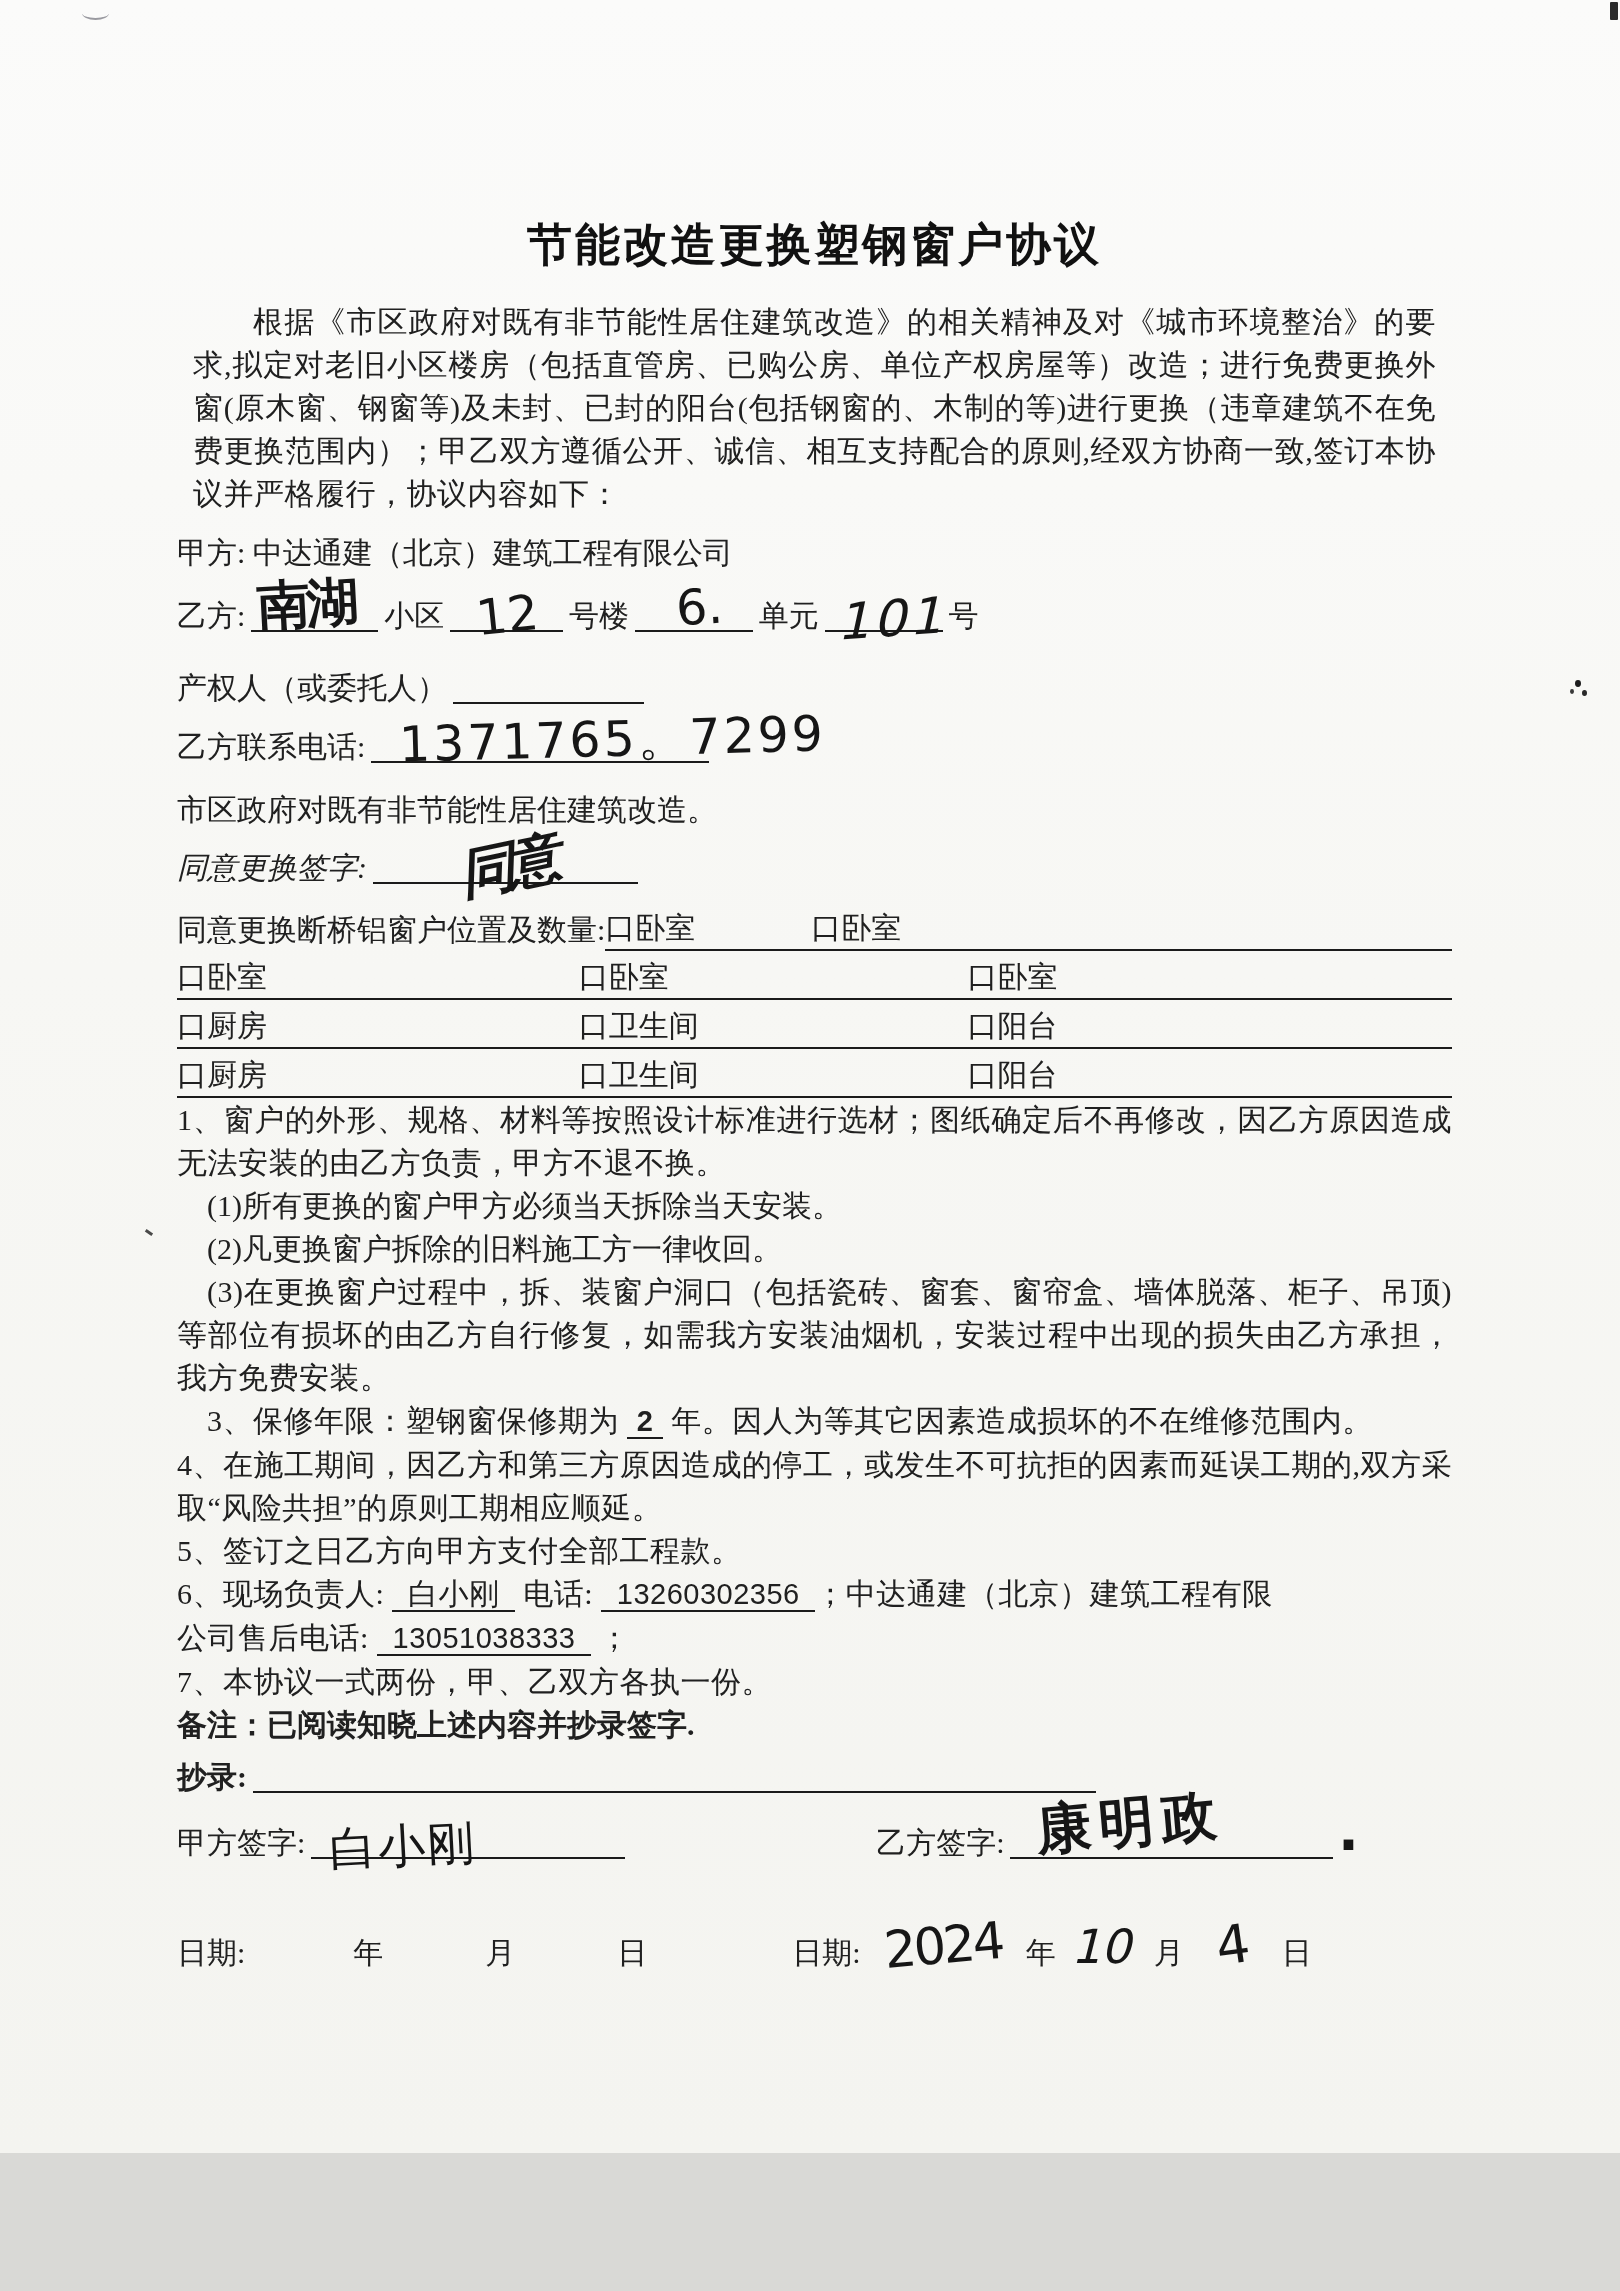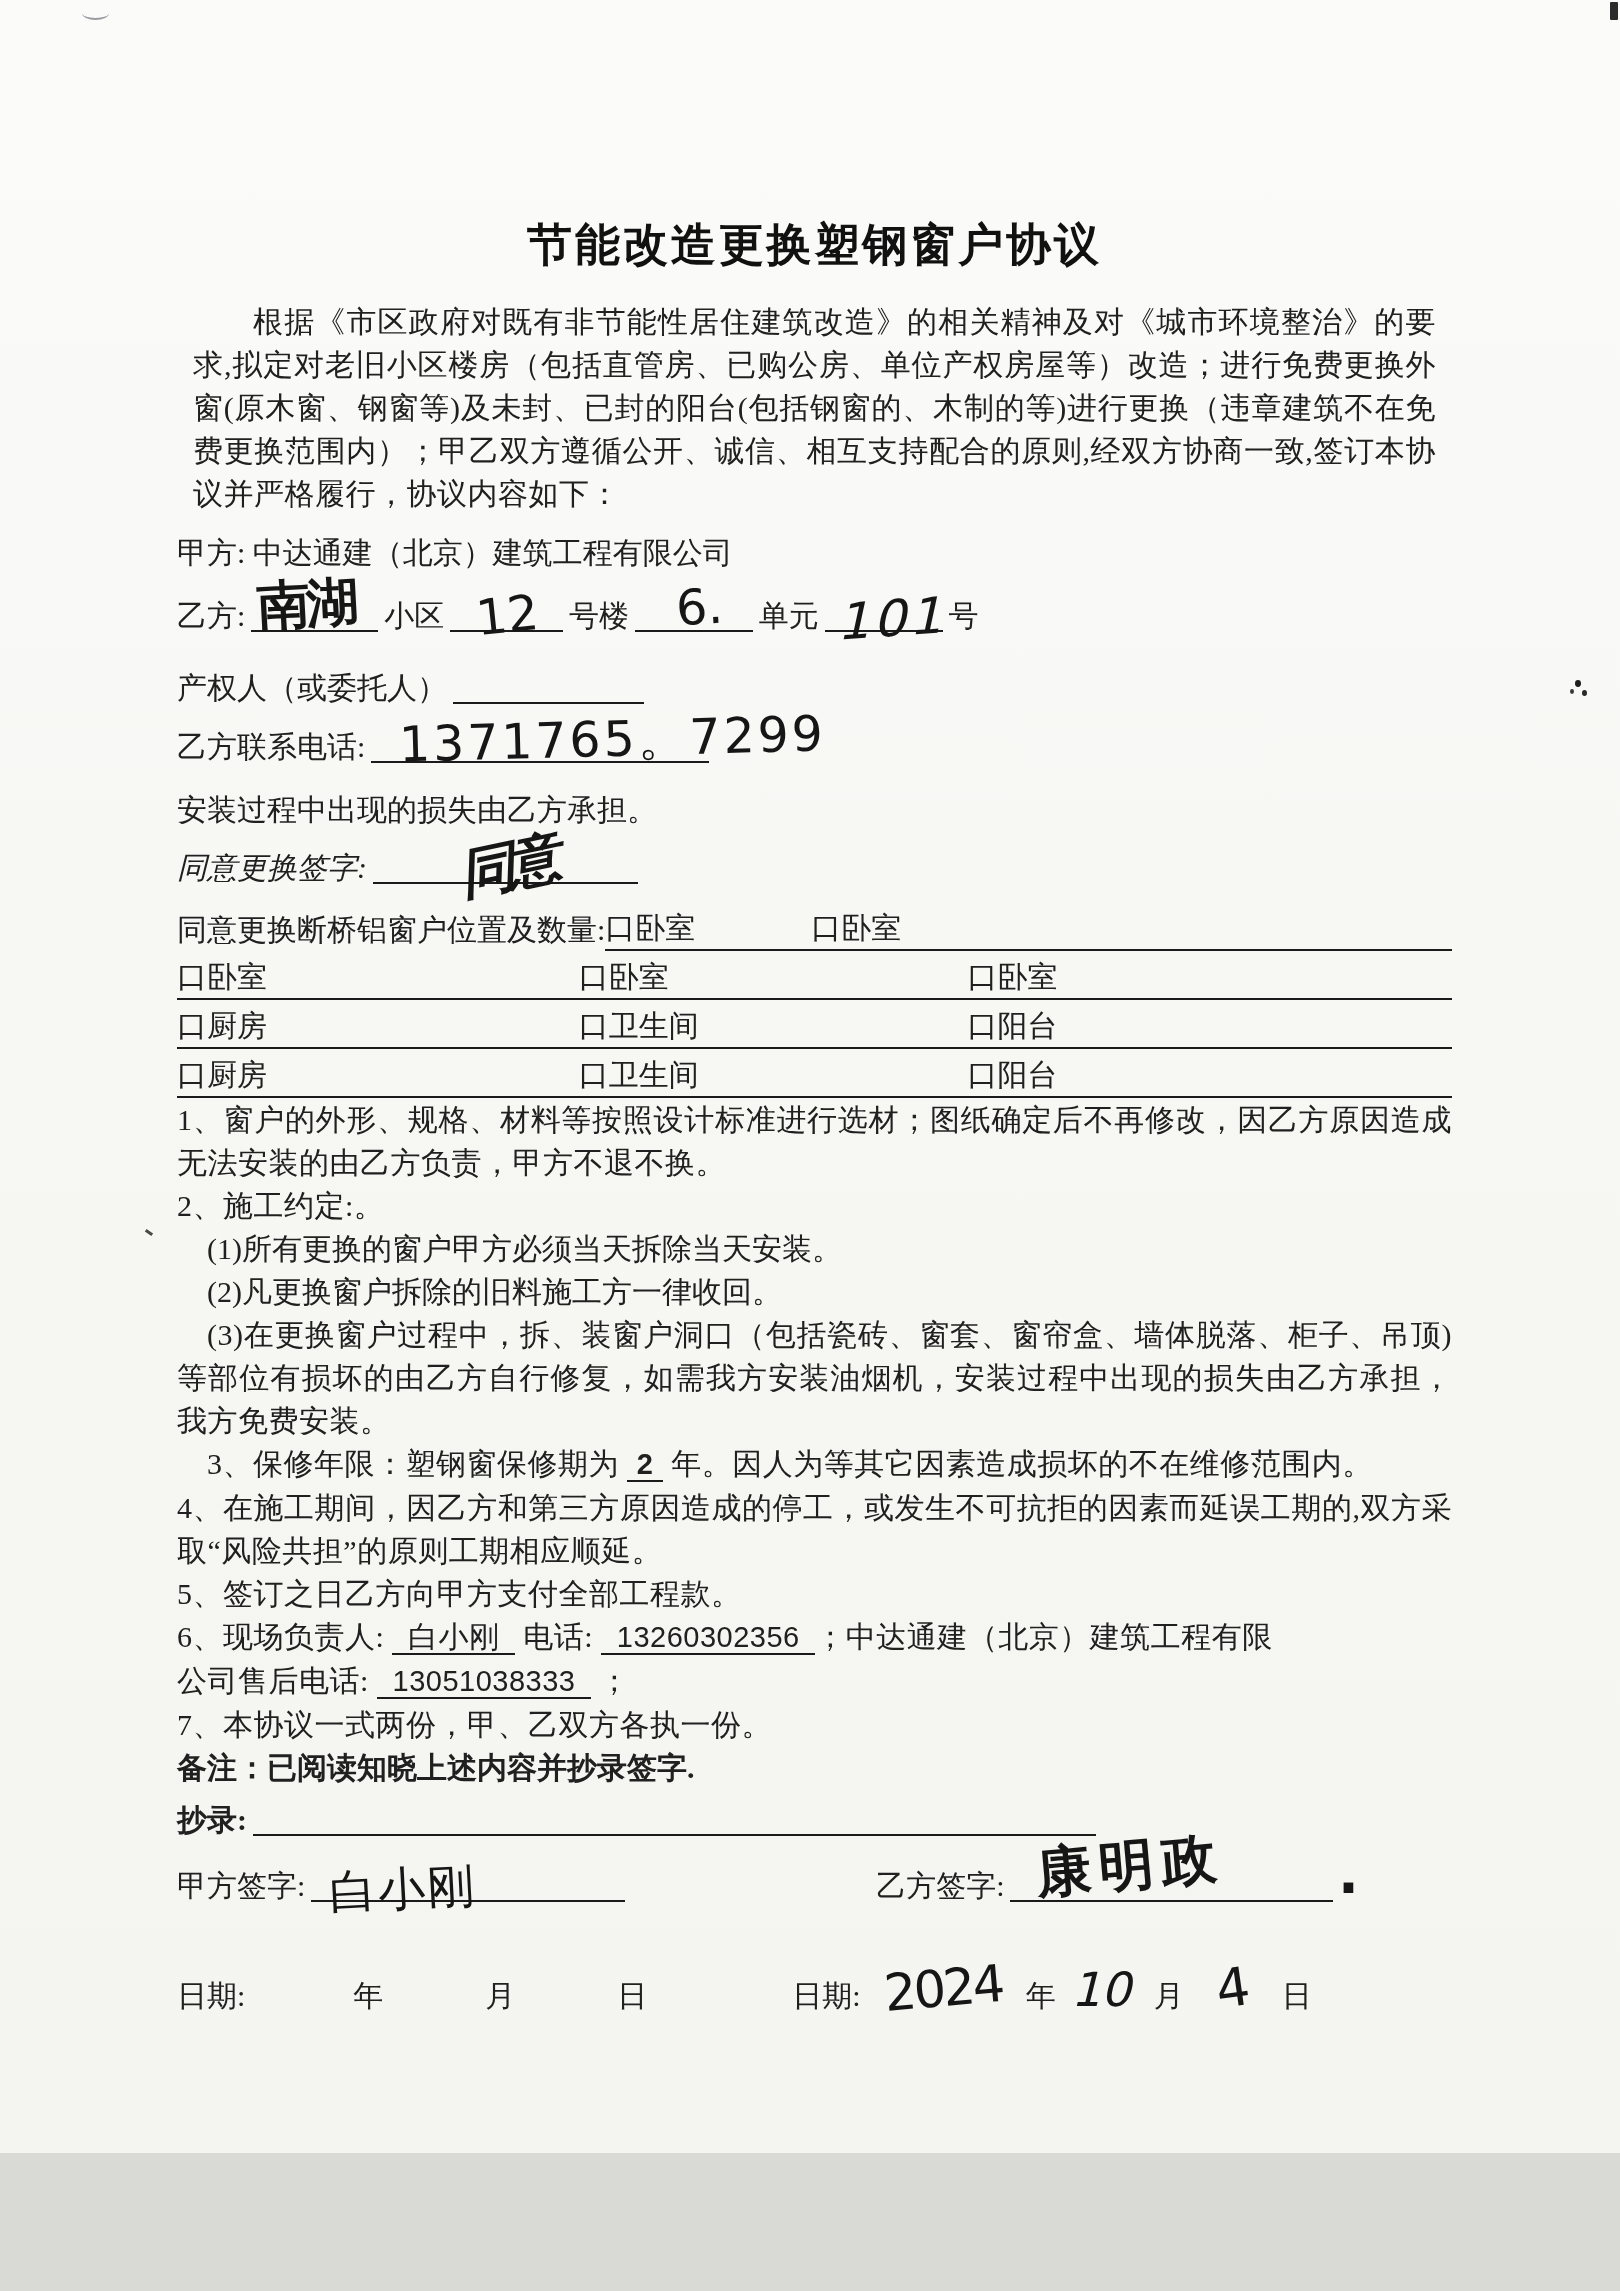--- a/index.html
+++ b/index.html
@@ -97,21 +97,21 @@
     </div>
 
     <div class="fill-row owner-row">
       <span>产权人（或委托人）</span><span class="seg-ul w195"></span>
     </div>
 
     <div class="fill-row phone-row">
       <span>乙方联系电话:</span><span class="seg-ul w345"><span class="hw hw-phone">1371765。7299</span></span>
     </div>
 
-    <p class="line m-t12">安装过程中出现的损失由乙方承担。</p>
+    <p class="line m-t12">市区政府对既有非节能性居住建筑改造。</p>
 
     <div class="fill-row agree-row">
       <span>同意更换签字:</span><span class="seg-ul w270"><span class="hw hw-agree">同意</span></span>
     </div>
 
 
     <div class="tbl">
       <div class="tbl-header">
         <span>同意更换断桥铝窗户位置及数量:</span>
         <span class="tbl-header-line">
@@ -130,21 +130,20 @@
         <span class="c3">口阳台</span>
       </div>
       <div class="tbl-row">
         <span class="c1">口厨房</span>
         <span class="c2">口卫生间</span>
         <span class="c3">口阳台</span>
       </div>
     </div>
 
     <p class="clause m-t4">1、窗户的外形、规格、材料等按照设计标准进行选材；图纸确定后不再修改，因乙方原因造成无法安装的由乙方负责，甲方不退不换。</p>
-    <p class="clause">2、施工约定:。</p>
     <p class="sub-indent">(1)所有更换的窗户甲方必须当天拆除当天安装。</p>
     <p class="sub-indent">(2)凡更换窗户拆除的旧料施工方一律收回。</p>
     <p class="clause sub-indent">(3)在更换窗户过程中，拆、装窗户洞口（包括瓷砖、窗套、窗帘盒、墙体脱落、柜子、吊顶)等部位有损坏的由乙方自行修复，如需我方安装油烟机，安装过程中出现的损失由乙方承担，我方免费安装。</p>
 
     <p class="clause clause-indent"><span>3、保修年限：塑钢窗保修期为</span> <span class="ul-year num-sans">2</span> <span>年。因人为等其它因素造成损坏的不在维修范围内。</span></p>
 
     <p class="clause">4、在施工期间，因乙方和第三方原因造成的停工，或发生不可抗拒的因素而延误工期的,双方采取“风险共担”的原则工期相应顺延。</p>
     <p class="clause">5、签订之日乙方向甲方支付全部工程款。</p>
 
     <p class="clause"><span>6、现场负责人:</span> <span class="ul-inline">白小刚</span> <span>电话:</span> <span class="ul-inline num-sans">13260302356</span><span>；中达通建（北京）建筑工程有限</span><br><span>公司售后电话:</span> <span class="ul-inline num-sans">13051038333</span> <span>；</span></p>

